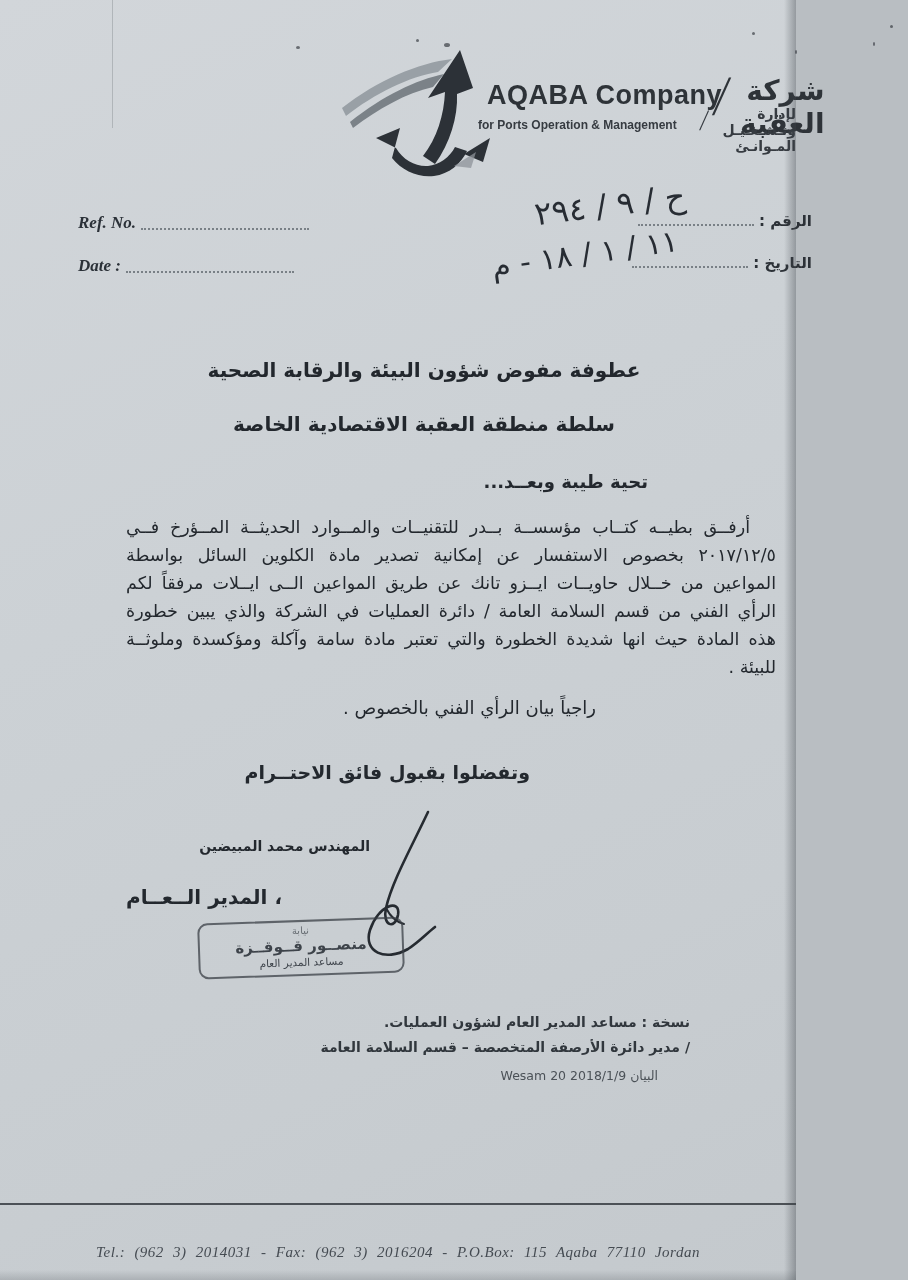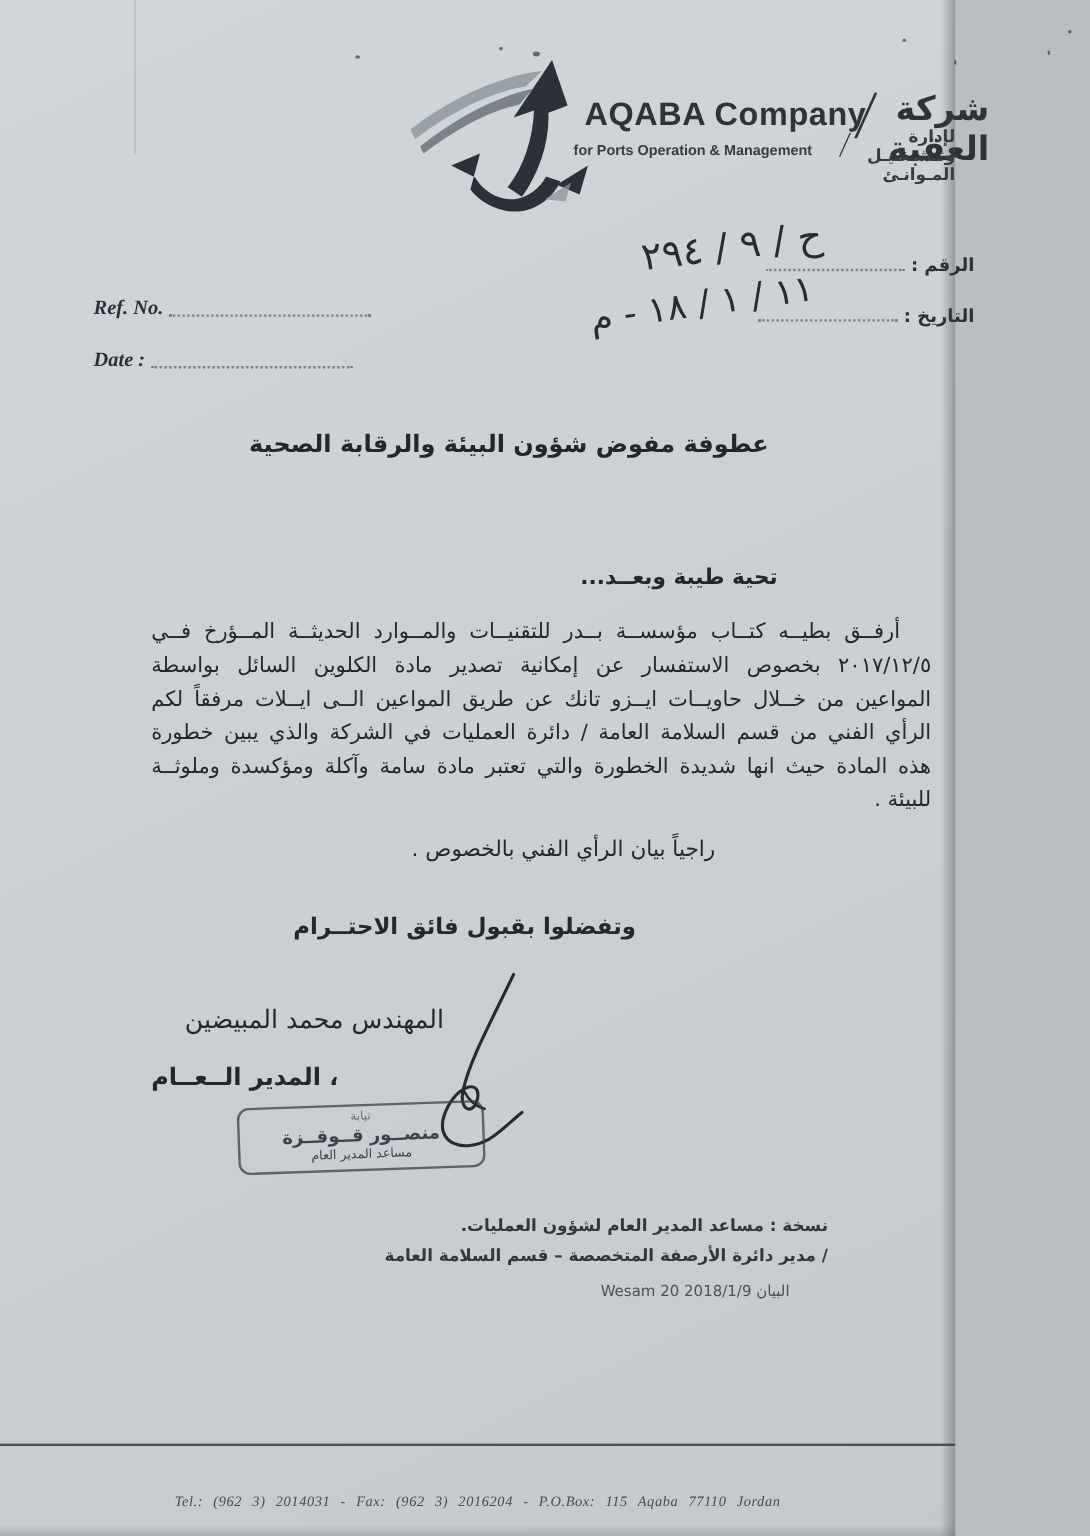--- a/index.html
+++ b/index.html
@@ -25,21 +25,21 @@
   .lg-name-ar{position:absolute;left:740px;top:74px;font-size:28px;font-weight:700;color:#2e3338;
               direction:rtl;letter-spacing:.5px;}
   .lg-tag-en{position:absolute;left:478px;top:118px;font-family:"Liberation Sans",sans-serif;
              font-weight:600;font-size:12px;color:#363b41;}
   .lg-slash2{position:absolute;left:700px;top:106px;font-size:24px;font-weight:300;color:#363b41;
              transform:skewX(-8deg);}
   .lg-tag-ar{position:absolute;left:722px;top:106px;font-size:14px;font-weight:600;color:#363b41;
              direction:rtl;letter-spacing:.5px;}
   
   .ref-en{position:absolute;left:78px;font-family:"Liberation Serif",serif;font-style:italic;
-          font-weight:700;font-size:17px;color:#2b3138;display:flex;align-items:flex-end;margin-top:34px;}
+          font-weight:700;font-size:17px;color:#2b3138;display:flex;align-items:flex-end;}
   .ref-en .dots{display:inline-block;width:168px;border-bottom:2px dotted #798086;
                 margin-left:5px;margin-bottom:3px;}
   .ref-en.r1{top:213px;} .ref-en.r2{top:256px;}
   .ref-ar{position:absolute;right:-16px;direction:rtl;display:flex;align-items:flex-end;gap:5px;
           font-size:15px;font-weight:700;color:#2c3137;}
   .ref-ar .dots{display:inline-block;width:116px;border-bottom:2px dotted #798086;margin-bottom:4px;}
   .ref-ar.a1{top:212px;} .ref-ar.a2{top:254px;}
   .hw{position:absolute;direction:rtl;color:#272c33;letter-spacing:2px;}
   .hw-ref{right:110px;top:186px;font-size:32px;transform:rotate(-7deg);}
   .hw-date{right:118px;top:236px;font-size:30px;transform:rotate(-8deg);}
@@ -49,40 +49,40 @@
   .t1{top:358px;} .t2{top:412px;}
   .salut{position:absolute;right:148px;top:471px;font-size:18px;font-weight:700;direction:rtl;}
   .body-text{position:absolute;left:126px;right:20px;top:513px;direction:rtl;
              font-size:17.5px;line-height:28px;color:#23282e;}
   .body-text .jl{text-align:justify;text-align-last:justify;}
   .body-text .first{padding-right:26px;}
   .body-text .last{text-align:right;text-align-last:right;}
   .request{position:absolute;right:200px;top:697px;font-size:18px;direction:rtl;}
   .closing{position:absolute;right:266px;top:761px;font-size:19px;font-weight:700;direction:rtl;}
   
-  .sig-name{position:absolute;right:426px;top:838px;font-size:21px;font-weight:400;direction:rtl;}
+  .sig-name{position:absolute;right:426px;top:838px;font-size:14px;font-weight:700;direction:rtl;}
   .sig-title{position:absolute;right:514px;top:885px;font-size:20px;font-weight:700;direction:rtl;}
   .sig-ink{position:absolute;left:278px;top:806px;width:210px;height:175px;pointer-events:none;}
   .stamp{position:absolute;left:198px;top:920px;width:190px;padding:3px 6px 5px;
          border:2px solid rgba(58,63,70,.75);border-radius:10px;transform:rotate(-2deg);
          text-align:center;color:#3d434a;direction:rtl;}
   .stamp-top{font-size:10px;line-height:11px;opacity:.7;}
   .stamp-name{font-size:15px;line-height:20px;font-weight:700;letter-spacing:1px;}
   .stamp-role{font-size:10.5px;line-height:13px;letter-spacing:2px;}
   
   .cc{position:absolute;right:106px;top:1010px;direction:rtl;text-align:right;
       font-size:14px;line-height:25px;font-weight:600;color:#31373d;}
   .cc .cc3{direction:ltr;font-weight:400;font-size:12.5px;color:#4b5157;margin-top:3px;
            margin-left:0;padding-left:0;margin-right:32px;}
   
   .rule{position:absolute;left:0;right:0;top:1203px;height:2px;background:rgba(45,50,56,.8);}
   .footer-ar{position:absolute;left:28px;right:28px;top:1214px;text-align:center;direction:rtl;
              font-size:15px;font-weight:700;color:#2a3036;word-spacing:2px;}
   .footer-en{position:absolute;left:28px;right:28px;top:1244px;text-align:center;
-             font-family:"Liberation Serif",serif;font-style:italic;font-size:12px;
+             font-family:"Liberation Serif",serif;font-style:italic;font-size:15px;
              color:#454b52;word-spacing:5px;letter-spacing:.5px;}
 </style>
 </head>
 <body>
 
 <div class="paper">
 
   <div class="fold"></div>
   <div class="sp" style="left:296px;top:46px;width:4px;height:3px;"></div>
   <div class="sp" style="left:444px;top:43px;width:6px;height:4px;"></div>
@@ -120,20 +120,21 @@
     <span class="dots"></span>
   </div>
   <div class="ref-ar a2">
     <span>التاريخ :</span>
     <span class="dots"></span>
   </div>
   <div class="hw hw-ref">ح / ٩ / ٢٩٤</div>
   <div class="hw hw-date">١١ / ١ / ١٨ - م</div>
 
   <div class="title t1">عطوفة مفوض شؤون البيئة والرقابة الصحية</div>
+  <div class="title t2">سلطة منطقة العقبة الاقتصادية الخاصة</div>
   <div class="salut">تحية طيبة وبعــد...</div>
 
   <div class="body-text">
     <div class="jl first">أرفــق بطيــه كتــاب مؤسســة بــدر للتقنيــات والمــوارد الحديثــة المــؤرخ فــي</div>
     <div class="jl">٢٠١٧/١٢/٥ بخصوص الاستفسار عن إمكانية تصدير مادة الكلوين السائل بواسطة</div>
     <div class="jl">المواعين من خــلال حاويــات ايــزو تانك عن طريق المواعين الــى ايــلات مرفقاً لكم</div>
     <div class="jl">الرأي الفني من قسم السلامة العامة / دائرة العمليات في الشركة والذي يبين خطورة</div>
     <div class="jl">هذه المادة حيث انها شديدة الخطورة والتي تعتبر مادة سامة وآكلة ومؤكسدة وملوثــة</div>
     <div class="last">للبيئة .</div>
   </div>

